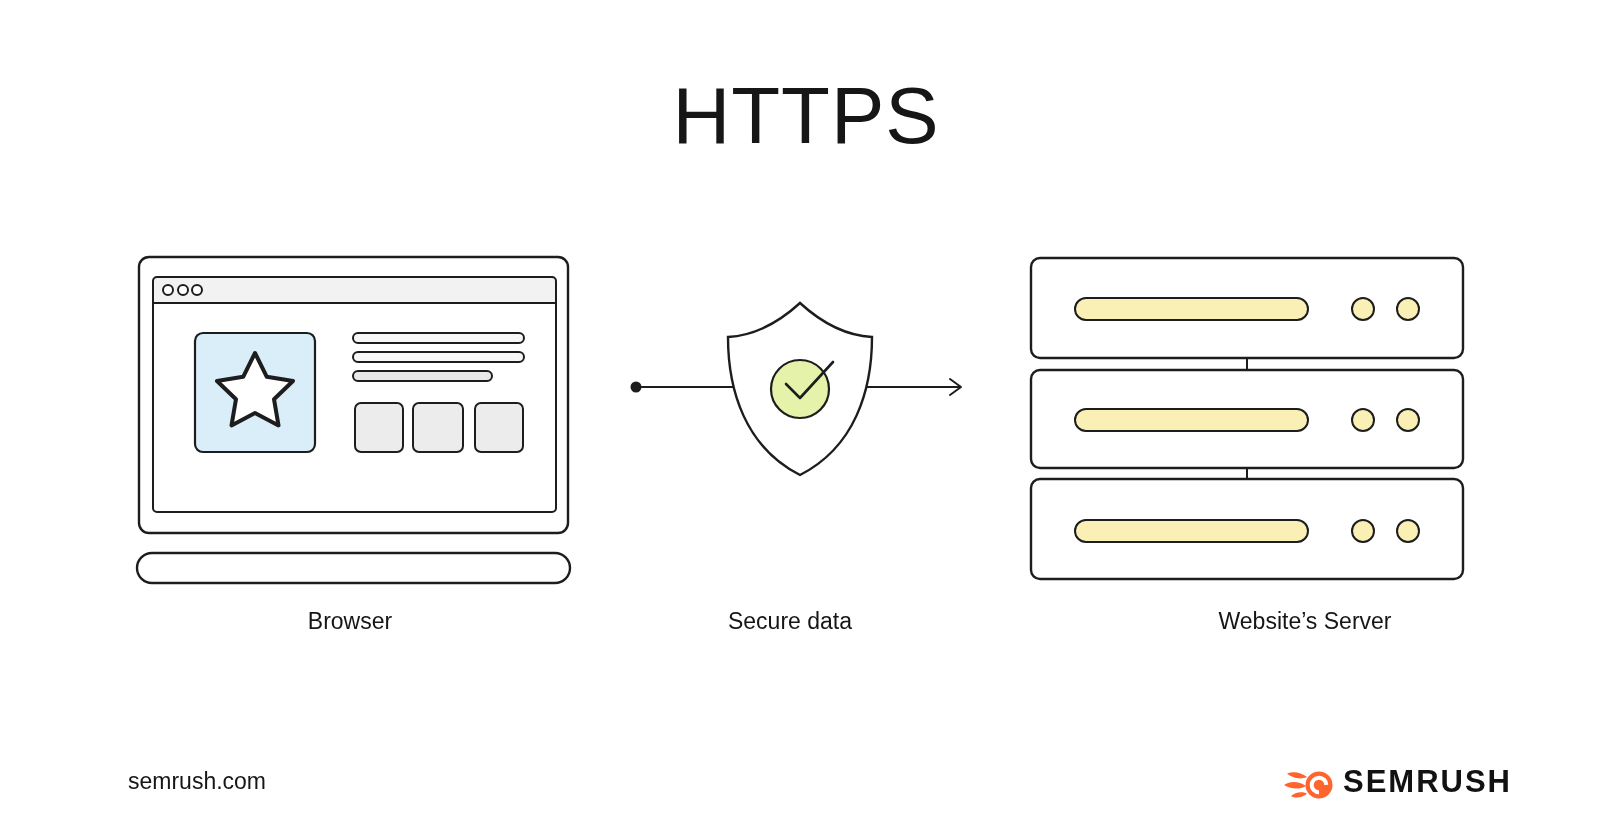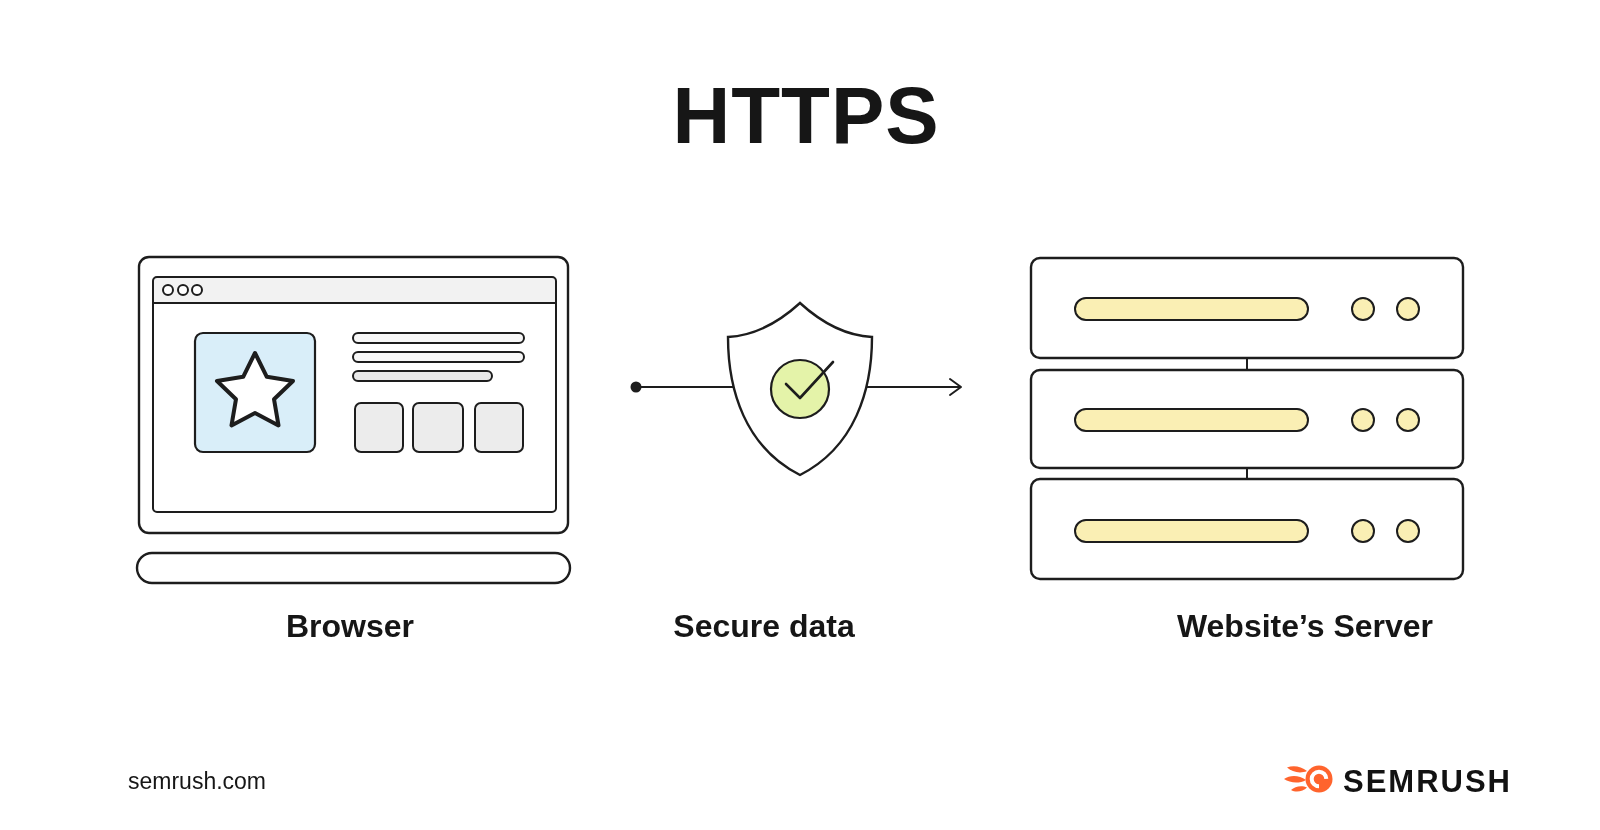--- a/index.html
+++ b/index.html
@@ -4,38 +4,38 @@
 <style>
   html,body{margin:0;padding:0;background:#fff;}
   body{
     width:1600px;height:830px;position:relative;overflow:hidden;
     font-family:"Liberation Sans","DejaVu Sans",sans-serif;
     color:var(--text,#161616);
   }
   .stage{position:absolute;inset:0;background:var(--background,#ffffff);}
   .title{
     position:absolute;left:0;right:0;top:70px;text-align:center;
-    font-size:80px;font-weight:700;letter-spacing:1px;color:var(--text,#161616);padding-left:12px;
+    font-size:80px;font-weight:400;letter-spacing:1px;color:var(--text,#161616);padding-left:12px;
   }
   .fig{position:absolute;}
   .fig-browser{left:130px;top:250px;}
   .fig-shield{left:615px;top:295px;}
   .fig-server{left:1025px;top:250px;}
   .label{
     position:absolute;top:608px;transform:translateX(-50%);
-    font-size:32px;font-weight:700;color:var(--text,#161616);white-space:nowrap;
+    font-size:23px;font-weight:400;color:var(--text,#161616);white-space:nowrap;
   }
   .label-browser{left:350px;}
-  .label-secure{left:764px;}
+  .label-secure{left:790px;}
   .label-server{left:1305px;}
   .footer-site{
     position:absolute;left:84px;top:768px;font-size:23px;color:var(--text,#161616);margin-left:44px;
   }
   .brand{
-    position:absolute;right:88px;top:764px;display:flex;align-items:flex-start;gap:9px;
+    position:absolute;right:88px;top:764px;display:flex;align-items:flex-end;gap:9px;
   }
   .brand-text{
     font-size:31px;font-weight:700;letter-spacing:2px;color:#121212;
   }
   
   .ol{stroke:var(--outline,#1d1d1d);fill:none;}
   .f-white{fill:#ffffff;}
   .f-bar{fill:var(--browser-titlebar,#f2f2f2);}
   .f-blue{fill:var(--browser-thumbnail-blue,#d9eef9);}
   .f-gray{fill:var(--browser-placeholder-gray,#ececec);}

